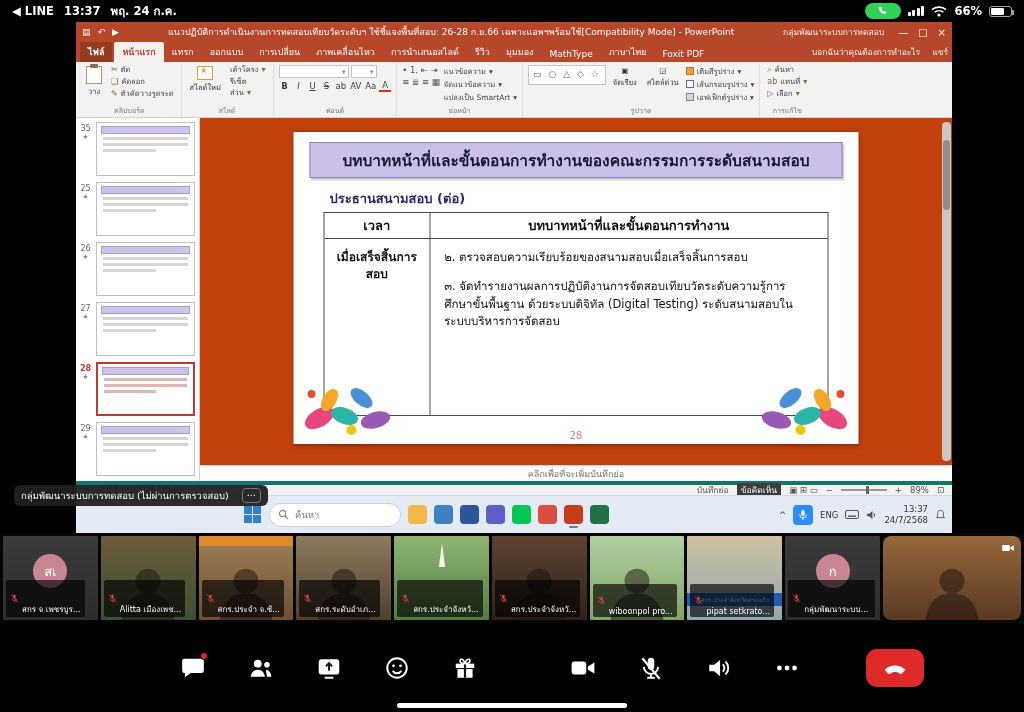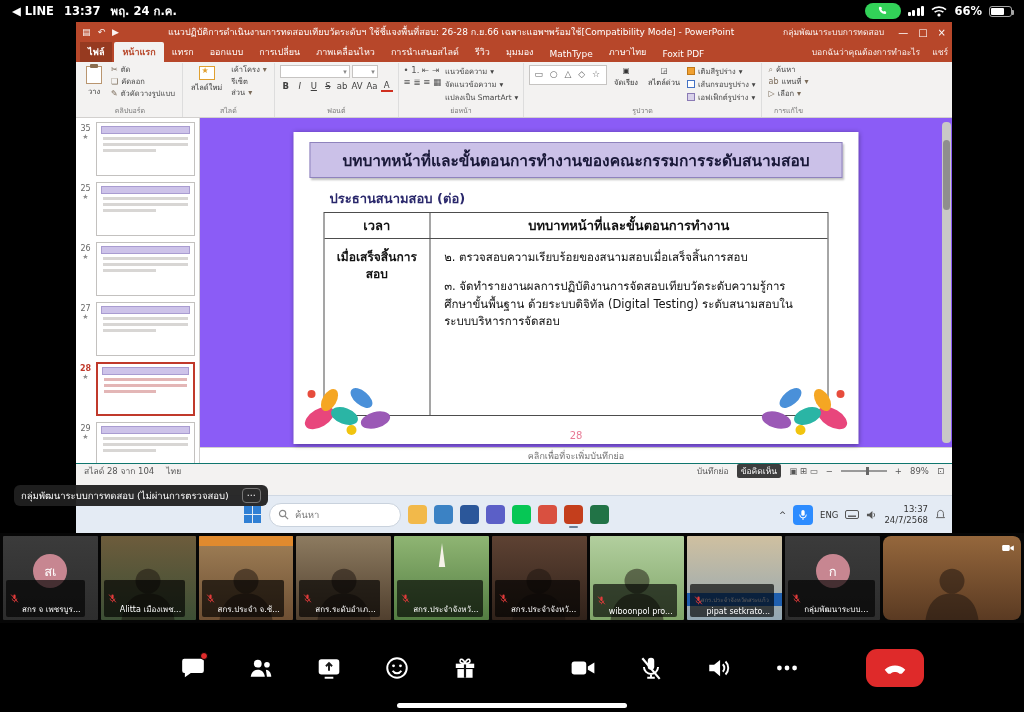--- a/index.html
+++ b/index.html
@@ -66,21 +66,21 @@
   .thumb-item.sel .thumb-num { color:#c0392b; font-weight:bold; }
   .thumb-star { font-size:7px; color:#8a8a8a; }
   .thumb-mini { flex:1; height:54px; background:#fff; border:1px solid #c3c1bf; position:relative; padding:3px 4px; }
   .thumb-item.sel .thumb-mini { border:2px solid #c0392b; }
   .mini-title { height:8px; background:#cdc3e9; border:1px solid #a99cd1; margin-bottom:3px; }
   .mini-line { height:3px; background:#d8d6d4; margin:3px 2px 0; }
   .mini-line.short { width:60%; }
   .thumb-item.sel .mini-line { background:#e3b6b6; }
 
   .edit-col { flex:1; display:flex; flex-direction:column; min-width:0; }
-  .slide-area { flex:1; background:#8b5cf6; position:relative; }
+  .slide-area { flex:1; background:#c2410c; position:relative; }
   .v-scroll { position:absolute; right:1px; top:4px; bottom:4px; width:9px; background:#c9c8c7; border-radius:4px; }
   .v-scroll i { position:absolute; left:1px; right:1px; top:18px; height:70px; background:#8f8e8d; border-radius:4px; display:block; }
 
   .slide { position:absolute; left:50%; top:14px; transform:translateX(-50%); width:565px; height:312px; background:#fff; box-shadow:0 1px 5px rgba(0,0,0,.45); }
   .slide-title-box { position:absolute; left:16px; right:16px; top:10px; height:36px; background:#cbc1e8; border:1px solid #8f83bd; box-shadow:1px 2px 2px rgba(0,0,0,.25); display:flex; align-items:center; justify-content:center; font-size:15.5px; font-weight:bold; color:#191838; text-align:center; }
   .slide-subtitle { position:absolute; left:36px; top:56px; font-size:13px; font-weight:bold; color:#29276b; }
   .slide-table { position:absolute; left:30px; right:30px; top:80px; bottom:28px; border:1.5px solid #4d4d4d; display:flex; flex-direction:column; }
   .st-row { display:flex; }
   .st-head { border-bottom:1.5px solid #4d4d4d; height:26px; }
   .st-body { flex:1; }
@@ -90,21 +90,21 @@
   .st-body .st-c1 { align-items:flex-start; padding-top:10px; font-size:12px; color:#111; line-height:1.4; padding-left:6px; padding-right:6px; }
   .st-body .st-c2 { display:block; font-weight:normal; padding:10px 14px; }
   .st-body .st-c2 p { font-size:11.5px; color:#111; line-height:1.55; margin-bottom:11px; }
   .page-num { position:absolute; bottom:3px; left:0; right:0; text-align:center; font-size:10px; color:#e87a95; }
   .splash { position:absolute; bottom:6px; width:100px; height:72px; }
   .splash.left { left:6px; }
   .splash.right { right:6px; transform:scaleX(-1); }
 
   .notes-pane { height:16px; background:#fff; border-top:1px solid #d2d0ce; display:flex; align-items:center; justify-content:center; font-size:9px; color:#707070; flex:0 0 auto; }
 
-  .ppt-status { height:32px; background:#f3f2f1; border-top:1px solid #0f766e; display:flex; align-items:flex-start; font-size:8.5px; color:#555; padding:0 8px; gap:12px; flex:0 0 auto; }
+  .ppt-status { height:14px; background:#f3f2f1; border-top:4px solid #0f766e; display:flex; align-items:center; font-size:8.5px; color:#555; padding:0 8px; gap:12px; flex:0 0 auto; }
   .ps-right { margin-left:auto; display:flex; align-items:center; gap:8px; }
   .zoom-slider { width:46px; height:2px; background:#9a9a9a; position:relative; }
   .zoom-slider i { position:absolute; left:55%; top:-3px; width:3px; height:8px; background:#666; display:block; }
   .ps-badge { background:#3d3d3d; color:#fff; padding:0 4px; border-radius:2px; }
 
   
   .taskbar { height:38px; background:#e4ebf4; border-top:1px solid #cfd8e3; display:flex; align-items:center; padding:0 8px; gap:7px; flex:0 0 auto; position:relative; }
   .tb-center { display:flex; align-items:center; gap:7px; margin-left:160px; }
   .start-logo { width:18px; height:18px; display:grid; grid-template-columns:8px 8px; grid-template-rows:8px 8px; gap:1px; }
   .start-logo b { background:#2f7fd4; display:block; }
@@ -226,21 +226,21 @@
             <div class="sbtn">
                 <span class="g">✂</span>
                 <span>ตัด</span>
               </div>
             <div class="sbtn">
                 <span class="g">❏</span>
                 <span>คัดลอก</span>
               </div>
             <div class="sbtn">
                 <span class="g">✎</span>
-                <span>ตัวคัดวางรูปแบบ</span>
+                <span>ตัวคัดวางรูดระด</span>
               </div>
           </div>
         </div>
         <div class="rg-label">คลิปบอร์ด</div>
       </div>
 
       <div class="rgroup">
         <div class="rg-content">
           <div class="big-btn">
             <div class="slide-ic"></div>

